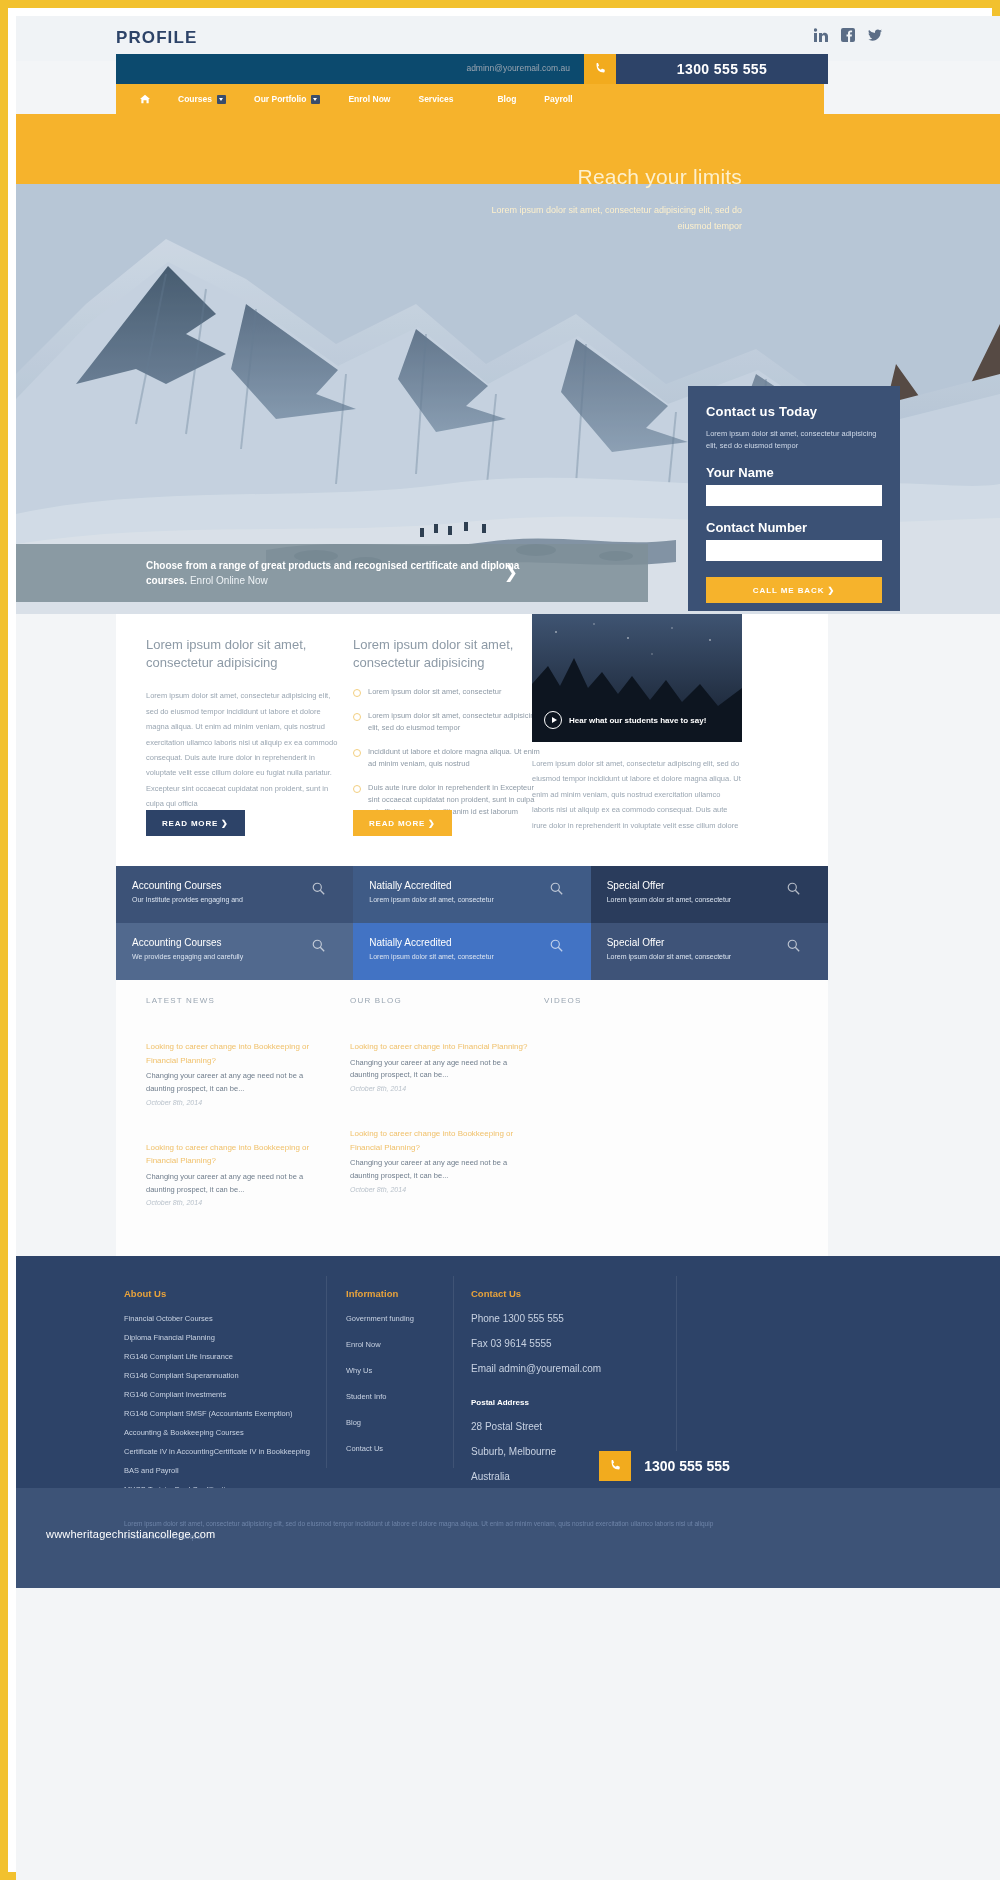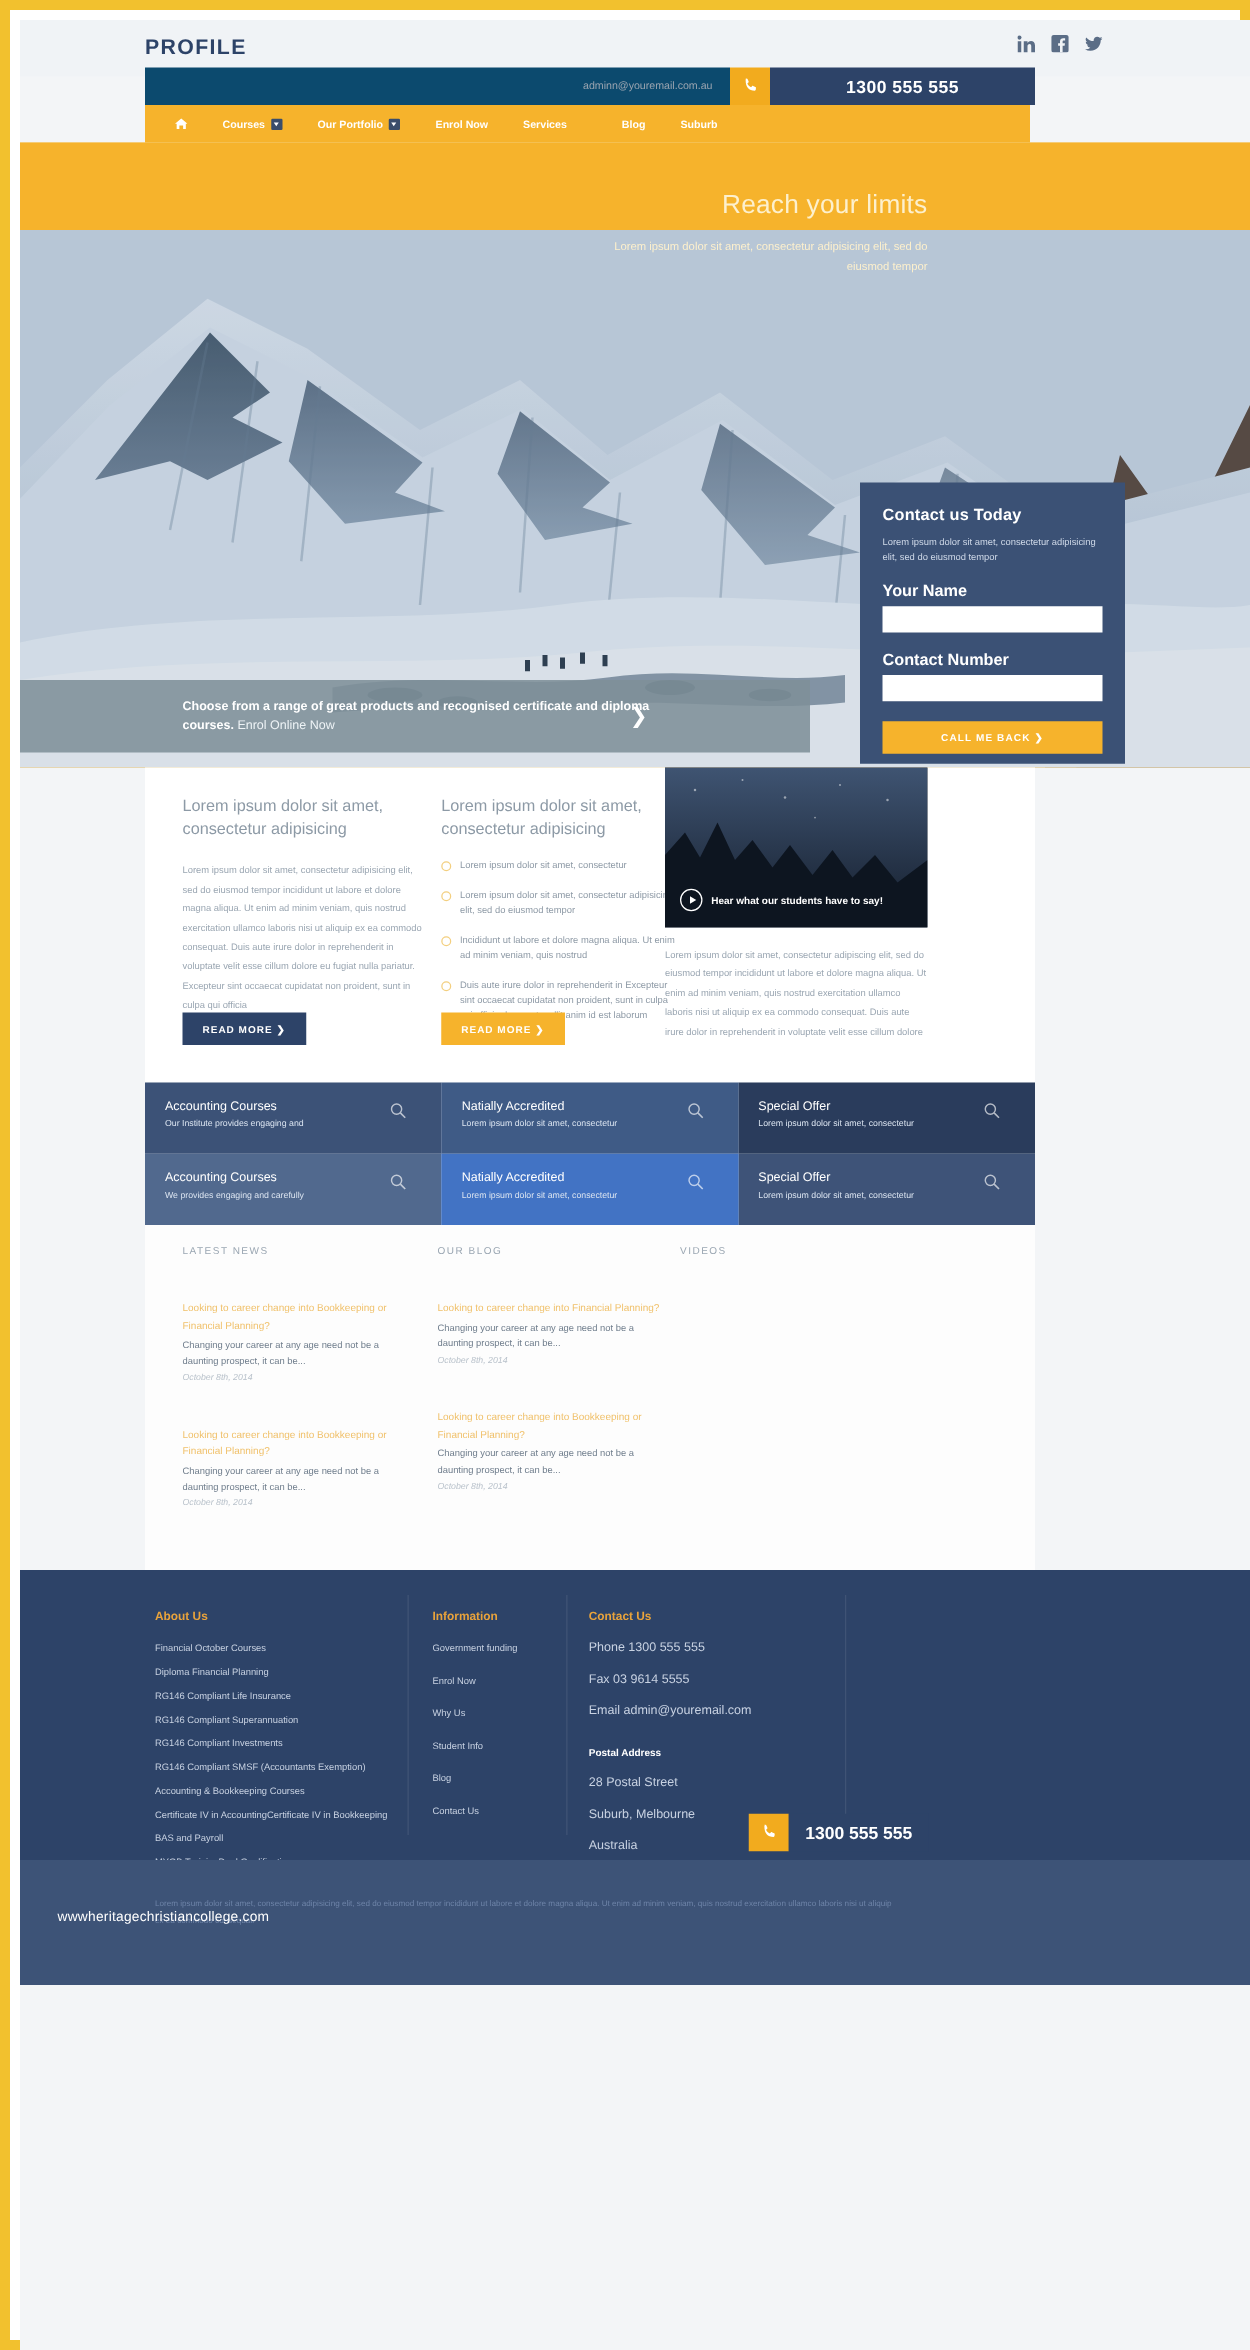--- a/index.html
+++ b/index.html
@@ -42,21 +42,21 @@
   .nav .ni{display:flex;align-items:center;gap:5px;color:#ffffff;font-size:8.5px;font-weight:bold;padding:0 14px;white-space:nowrap;}
   .nav .home{padding-left:24px;padding-right:14px;font-size:10px;}
   .caret{display:inline-block;width:9px;height:9px;background:#3a4d6b;border-radius:1px;position:relative;}
   .caret:after{content:"";position:absolute;left:2px;top:3.5px;border-left:2.5px solid transparent;border-right:2.5px solid transparent;border-top:3px solid #fff;}
 
   
   .hero{position:absolute;left:0;top:98px;width:984px;height:500px;overflow:hidden;background:#f6b32c;}
   .hero-sky{position:absolute;inset:0;background:#f6b32c;}
   .mtn{position:absolute;left:0;bottom:0;width:984px;height:430px;}
 
-  .hero-copy{position:absolute;right:258px;top:37px;width:260px;text-align:right;}
+  .hero-copy{position:absolute;right:258px;top:50px;width:260px;text-align:right;}
   .hero-title{font-size:21px;color:#fdf0cd;font-weight:400;letter-spacing:.2px;line-height:1.2;}
   .hero-sub{margin-top:14px;font-size:9px;color:#fdf0cd;line-height:1.75;}
 
   
   .ccard{position:absolute;right:100px;top:272px;width:212px;height:225px;background:#3b5175;padding:18px 18px 0 18px;box-sizing:border-box;}
   .ccard h3{margin:0;font-size:13px;color:#ffffff;font-weight:600;letter-spacing:.2px;}
   .ccard p{margin:9px 0 0 0;font-size:7.5px;color:#cfd9e8;line-height:1.55;}
   .ccard label{display:block;margin-top:14px;font-size:13px;color:#ffffff;font-weight:bold;}
   .ccard input{display:block;width:100%;height:21px;margin-top:5px;border:0;background:#fff;box-sizing:border-box;font-size:9px;padding:0 6px;}
   .cbtn{margin-top:16px;width:100%;height:26px;background:#f6b32c;border:0;color:#ffffff;font-size:8px;font-weight:bold;letter-spacing:.9px;cursor:pointer;}
@@ -186,21 +186,21 @@
       <span>Courses</span>
       <span class="caret"></span>
     </span>
     <span class="ni">
       <span>Our Portfolio</span>
       <span class="caret"></span>
     </span>
     <span class="ni">Enrol Now</span>
     <span class="ni">Services</span>
     <span class="ni" style="padding-left:30px">Blog</span>
-    <span class="ni">Suburb</span>
+    <span class="ni">Payroll</span>
   </div>
 
   <div class="hero">
     <div class="hero-sky"></div>
     <svg class="mtn" viewBox="0 0 984 430" preserveAspectRatio="none">
       <defs>
         <linearGradient id="sn" x1="0" y1="0" x2="0" y2="1">
           <stop offset="0" stop-color="#e8eff6"></stop>
               <stop offset="1" stop-color="#b6c6d6"></stop>
         </linearGradient>

